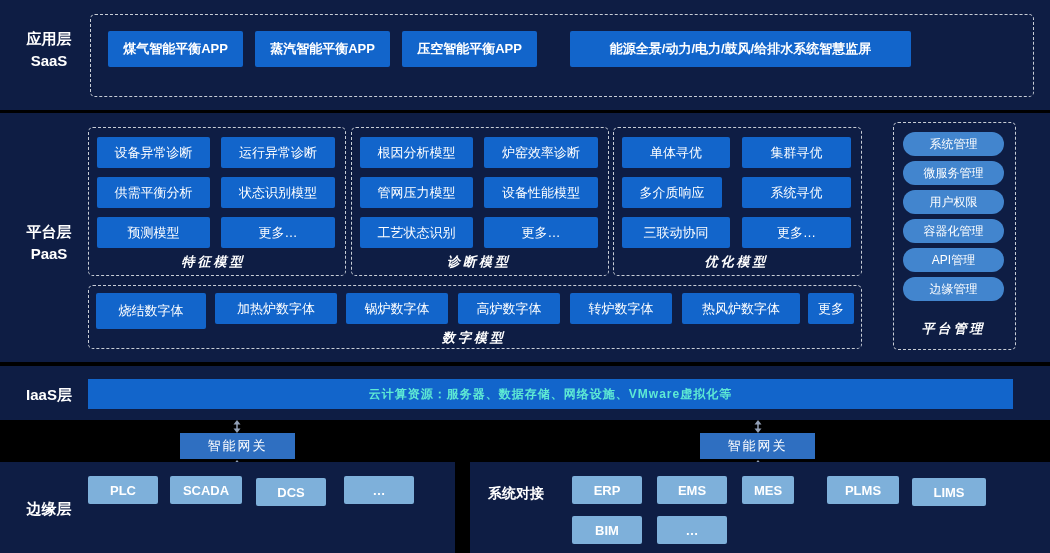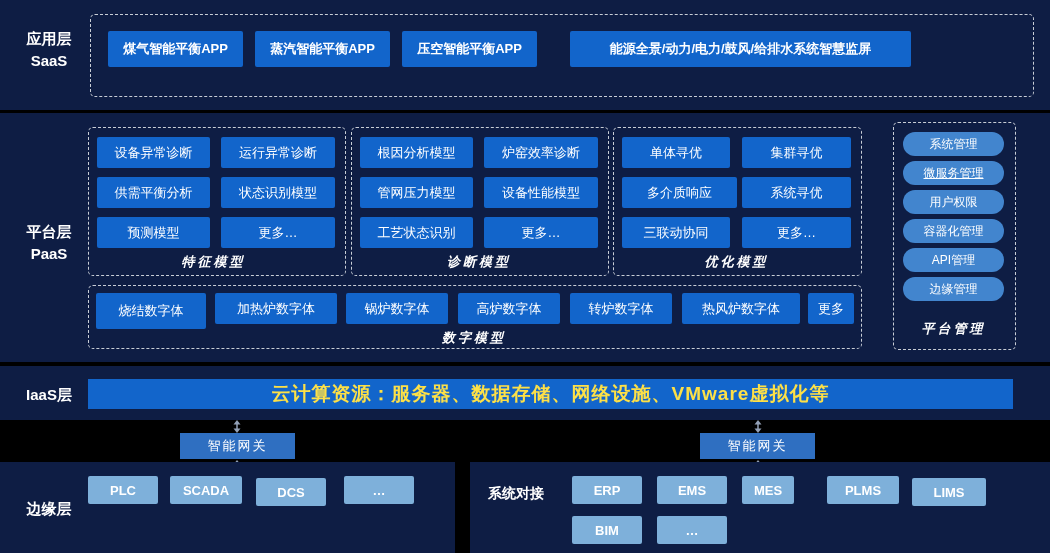--- a/index.html
+++ b/index.html
@@ -9,21 +9,21 @@
   }
   .band{position:absolute;background:#0e1d44;}
   .layer-label{position:absolute;color:#fff;font-weight:bold;font-size:15px;text-align:center;line-height:1.45;}
   .dashed{position:absolute;border:1px dashed #c8cdd6;border-radius:5px;}
   .box-title{position:absolute;color:#fff;font-style:italic;font-weight:bold;font-size:13px;letter-spacing:3px;text-align:center;}
   .btn{position:absolute;display:flex;align-items:center;justify-content:center;color:#fff;font-size:13px;border-radius:2px;cursor:pointer;white-space:nowrap;}
   .btn-blue{background:#1265cb;}
   .btn-blue.bold{font-weight:bold;}
   .btn-light{background:#7eb0da;font-weight:bold;}
   .pill{position:absolute;display:flex;align-items:center;justify-content:center;color:#fff;font-size:12px;background:#4285ce;border-radius:12px;cursor:pointer;white-space:nowrap;}
-  .iaas-bar{position:absolute;background:#1265cb;display:flex;align-items:center;justify-content:center;color:#fde047;font-size:19px;font-weight:bold;letter-spacing:1px;}
+  .iaas-bar{position:absolute;background:#1265cb;display:flex;align-items:center;justify-content:center;color:#5eead4;font-size:12px;font-weight:bold;letter-spacing:1px;}
   .gateway{position:absolute;background:#2f6fc1;display:flex;align-items:center;justify-content:center;color:#fff;font-size:13px;letter-spacing:2px;cursor:pointer;}
   .varrow{position:absolute;width:10px;height:13px;}
 </style>
 </head>
 <body>
 
 <div id="stage">
 
   <div class="band" style="left:0;top:0;width:1050px;height:110px;"></div>
   <div class="layer-label" style="left:8px;top:28px;width:82px;">
@@ -56,29 +56,29 @@
   <div class="btn btn-blue" style="left:484px;top:137px;width:114px;height:31px;">炉窑效率诊断</div>
   <div class="btn btn-blue" style="left:360px;top:177px;width:113px;height:31px;">管网压力模型</div>
   <div class="btn btn-blue" style="left:484px;top:177px;width:114px;height:31px;">设备性能模型</div>
   <div class="btn btn-blue" style="left:360px;top:217px;width:113px;height:31px;">工艺状态识别</div>
   <div class="btn btn-blue" style="left:484px;top:217px;width:114px;height:31px;">更多…</div>
   <div class="box-title" style="left:351px;top:253px;width:256px;">诊断模型</div>
 
   <div class="dashed" style="left:613px;top:127px;width:247px;height:147px;"></div>
   <div class="btn btn-blue" style="left:622px;top:137px;width:108px;height:31px;">单体寻优</div>
   <div class="btn btn-blue" style="left:742px;top:137px;width:109px;height:31px;">集群寻优</div>
-  <div class="btn btn-blue" style="left:622px;top:177px;width:115px;height:31px;">多介质响应</div>
+  <div class="btn btn-blue" style="left:622px;top:177px;width:100px;height:31px;">多介质响应</div>
   <div class="btn btn-blue" style="left:742px;top:177px;width:109px;height:31px;">系统寻优</div>
   <div class="btn btn-blue" style="left:622px;top:217px;width:108px;height:31px;">三联动协同</div>
   <div class="btn btn-blue" style="left:742px;top:217px;width:109px;height:31px;">更多…</div>
   <div class="box-title" style="left:613px;top:253px;width:247px;">优化模型</div>
 
   <div class="dashed" style="left:893px;top:122px;width:121px;height:226px;"></div>
   <div class="pill" style="left:903px;top:132px;width:101px;height:24px;">系统管理</div>
-  <div class="pill" style="left:903px;top:161px;width:101px;height:24px;text-decoration:underline;">微服务管理</div>
+  <div class="pill" style="left:903px;top:161px;width:101px;height:24px;">微服务管理</div>
   <div class="pill" style="left:903px;top:190px;width:101px;height:24px;">用户权限</div>
   <div class="pill" style="left:903px;top:219px;width:101px;height:24px;">容器化管理</div>
   <div class="pill" style="left:903px;top:248px;width:101px;height:24px;">API管理</div>
   <div class="pill" style="left:903px;top:277px;width:101px;height:24px;">边缘管理</div>
   <div class="box-title" style="left:893px;top:320px;width:121px;">平台管理</div>
 
   <div class="dashed" style="left:88px;top:285px;width:772px;height:62px;"></div>
   <div class="btn btn-blue" style="left:96px;top:293px;width:110px;height:36px;">烧结数字体</div>
   <div class="btn btn-blue" style="left:215px;top:293px;width:122px;height:31px;">加热炉数字体</div>
   <div class="btn btn-blue" style="left:346px;top:293px;width:102px;height:31px;">锅炉数字体</div>

